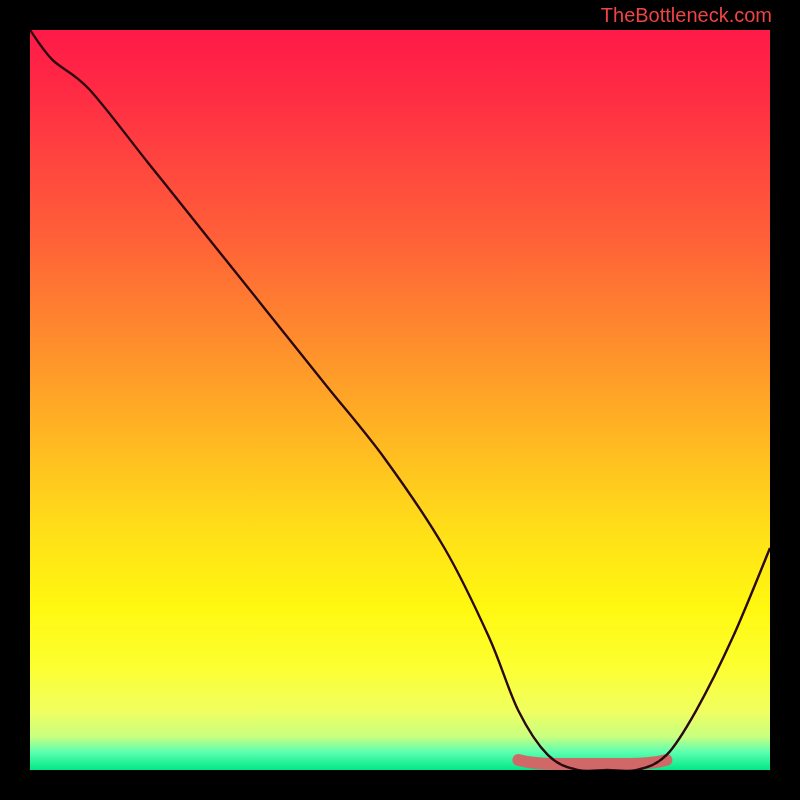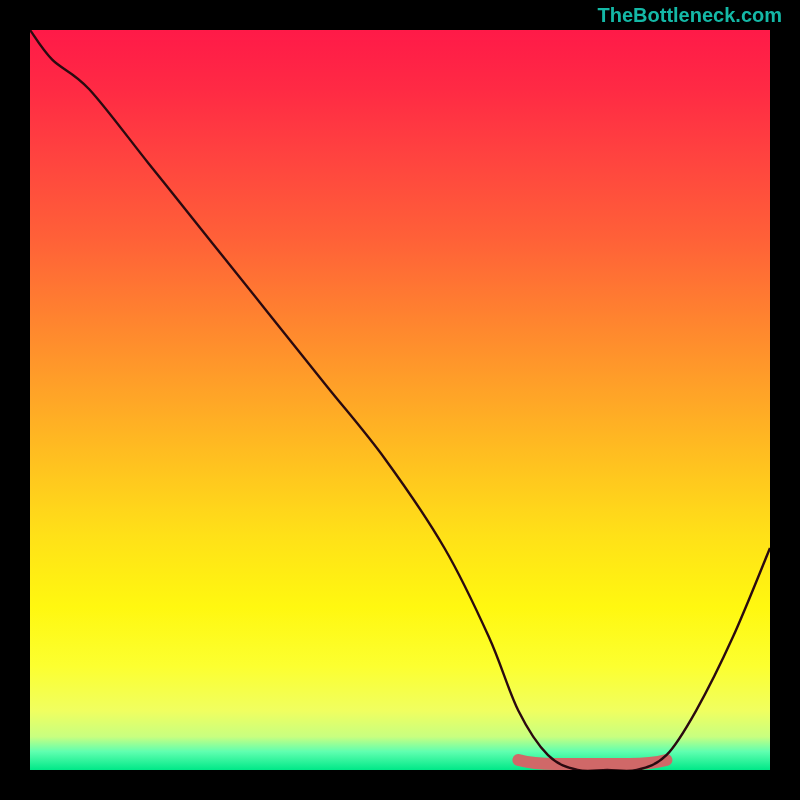--- a/index.html
+++ b/index.html
@@ -7,24 +7,24 @@
     width: 800px;
     height: 800px;
     background: #000;
     position: relative;
     overflow: hidden;
     font-family: Arial, Helvetica, sans-serif;
   }
   .watermark {
     position: absolute;
     top: 4px;
-    right: 18px;
-    color: #14b8a6;
+    right: 28px;
+    color: #ef4444;
     font-size: 20px;
-    font-weight: 700;
+    font-weight: 400;
     z-index: 10;
   }
   .plot {
     position: absolute;
     left: 30px;
     top: 30px;
     width: 740px;
     height: 740px;
   }
   .gradient {

